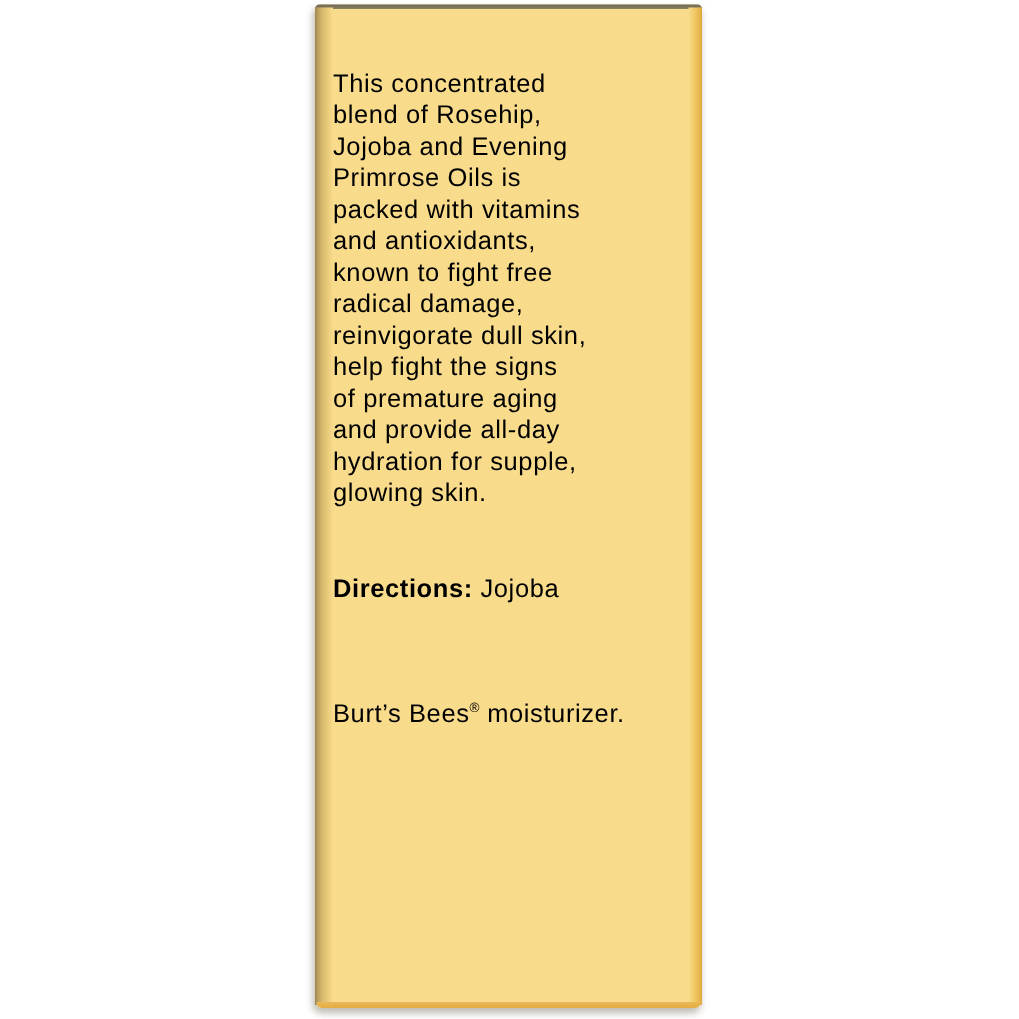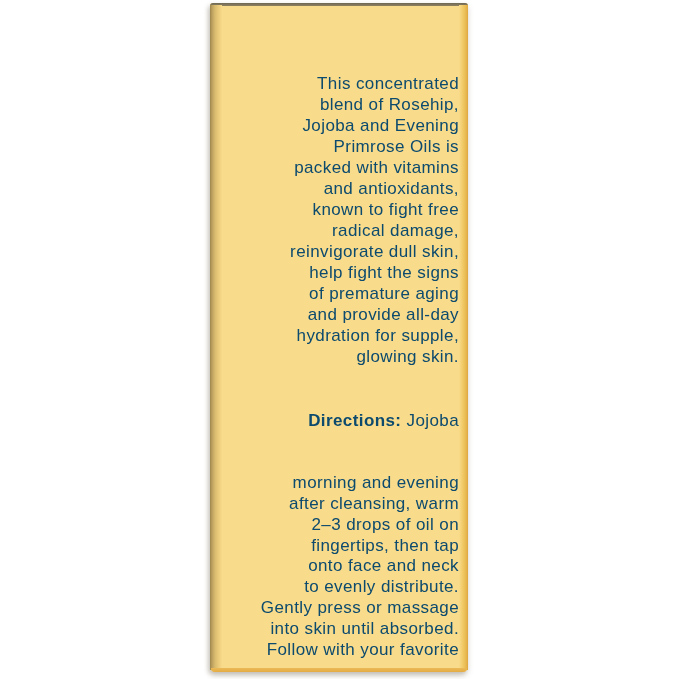--- a/index.html
+++ b/index.html
@@ -19,21 +19,21 @@
   .edge.left{left:0;top:2px;bottom:2px;width:12px;
     background:linear-gradient(to right,#9c864d 0px,#bb9f5f 2px,#d9bb6e 5px,#eccd7d 9px,#f8db8b 12px);}
   .edge.right{right:0;top:2px;bottom:2px;width:9px;
     background:linear-gradient(to right,#f8db8b 0,#f0c964 45%,#e8b74f 80%,#dca63e 100%);}
   .edge.bottom{left:1px;right:1px;bottom:0;height:4px;
     background:linear-gradient(to bottom,#eaba58,#e4ab43);
     border-radius:0 0 5px 5px;}
 
   .content{
     position:absolute;left:12px;right:9px;top:0;bottom:4px;
-    color:#0c4a6e;text-align:right;margin-top:28px;
+    color:#000000;text-align:left;
   }
   .para{font-size:17px;line-height:21px;letter-spacing:.4px;margin:0;white-space:pre-line;}
   .intro{margin-top:42px;}
   .directions{margin-top:23px;line-height:20.8px;}
   .dline{min-height:20.8px;}
   .bold{font-weight:bold;}
   sup.reg{font-size:9px;line-height:0;vertical-align:super;letter-spacing:0;}
 </style>
 </head>
 <body>
@@ -57,27 +57,18 @@
 reinvigorate dull skin,
 help fight the signs
 of premature aging
 and provide all-day
 hydration for supple,
 glowing skin.</p>
 
       <div class="para directions">
         <div class="dline"><span class="bold">Directions:</span><span> Jojoba</span></div>
 
-        <div>morning and evening
-after cleansing, warm
-2–3 drops of oil on
-fingertips, then tap
-onto face and neck
-to evenly distribute.
-Gently press or massage
-into skin until absorbed.
-Follow with your favorite</div>
 
         <div class="dline"><span>Burt’s Bees</span><sup class="reg">®</sup><span> moisturizer.</span></div>
       </div>
     </div>
   </div>
 </div>
 
 </body></html>

